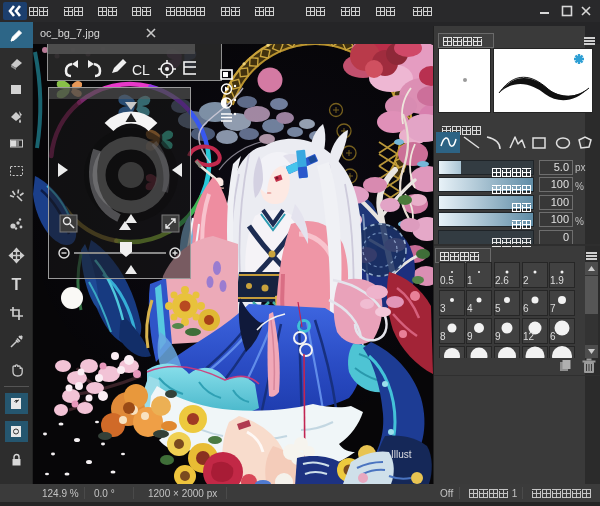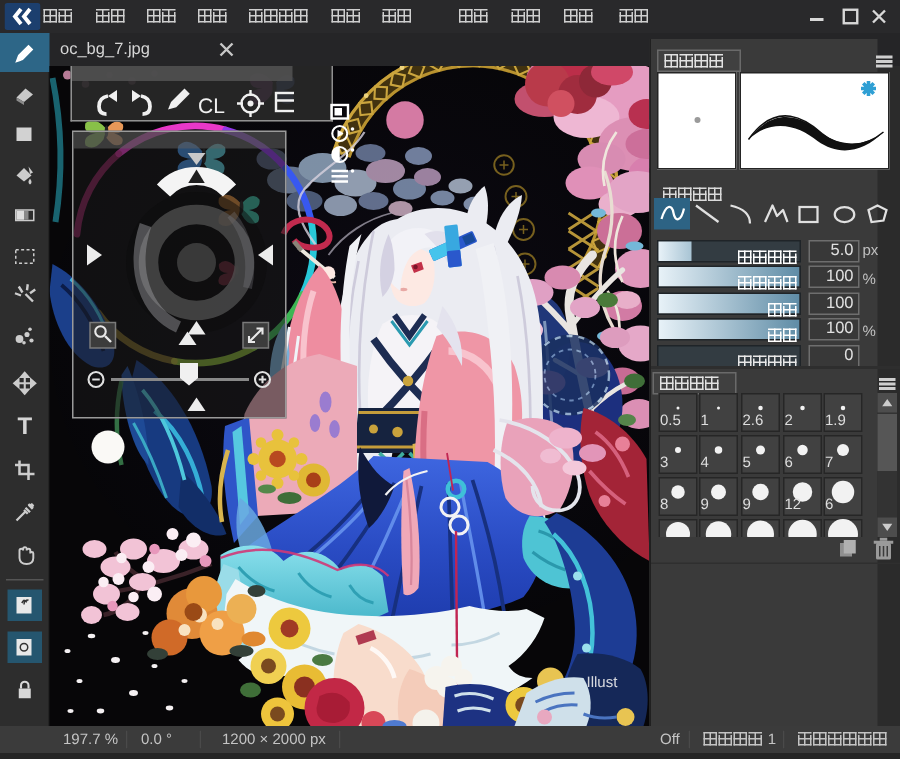--- a/index.html
+++ b/index.html
@@ -881,21 +881,21 @@
         <rect x="24.5" y="2.5" width="13" height="2"></rect>
         <rect x="28.5" y="0.5" width="5" height="2"></rect>
       </g>
   <g stroke="#3a3a3a" stroke-width="1">
         <path d="M28.5 6 V13 M31 6 V13 M33.5 6 V13"></path>
       </g>
  </svg>
  <div class="abs" style="left:0;top:349px;width:167px;height:1px;background:#2f2f2f"></div>
 </div>
 <div class="abs" id="statusbar">
- <span class="abs" style="left:42px;top:4px">197.7 %</span>
+ <span class="abs" style="left:42px;top:4px">124.9 %</span>
  <span class="sep" style="left:84px"></span>
  <span class="abs" style="left:94px;top:4px">0.0 °</span>
  <span class="sep" style="left:133px"></span>
  <span class="abs" style="left:148px;top:4px">1200 × 2000 px</span>
  <span class="sep" style="left:226px"></span>
  <span class="abs" style="left:440px;top:4px">Off</span>
  <span class="sep" style="left:459px"></span>
  <span class="abs" style="left:469px;top:4px"><b class="g"></b><b class="g g2"></b><b class="g"></b><b class="g g2"></b> 1</span>
  <span class="sep" style="left:522px"></span>
  <span class="abs" style="left:532px;top:4px"><b class="g g2"></b><b class="g"></b><b class="g g2"></b><b class="g"></b><b class="g g2"></b><b class="g"></b></span>

